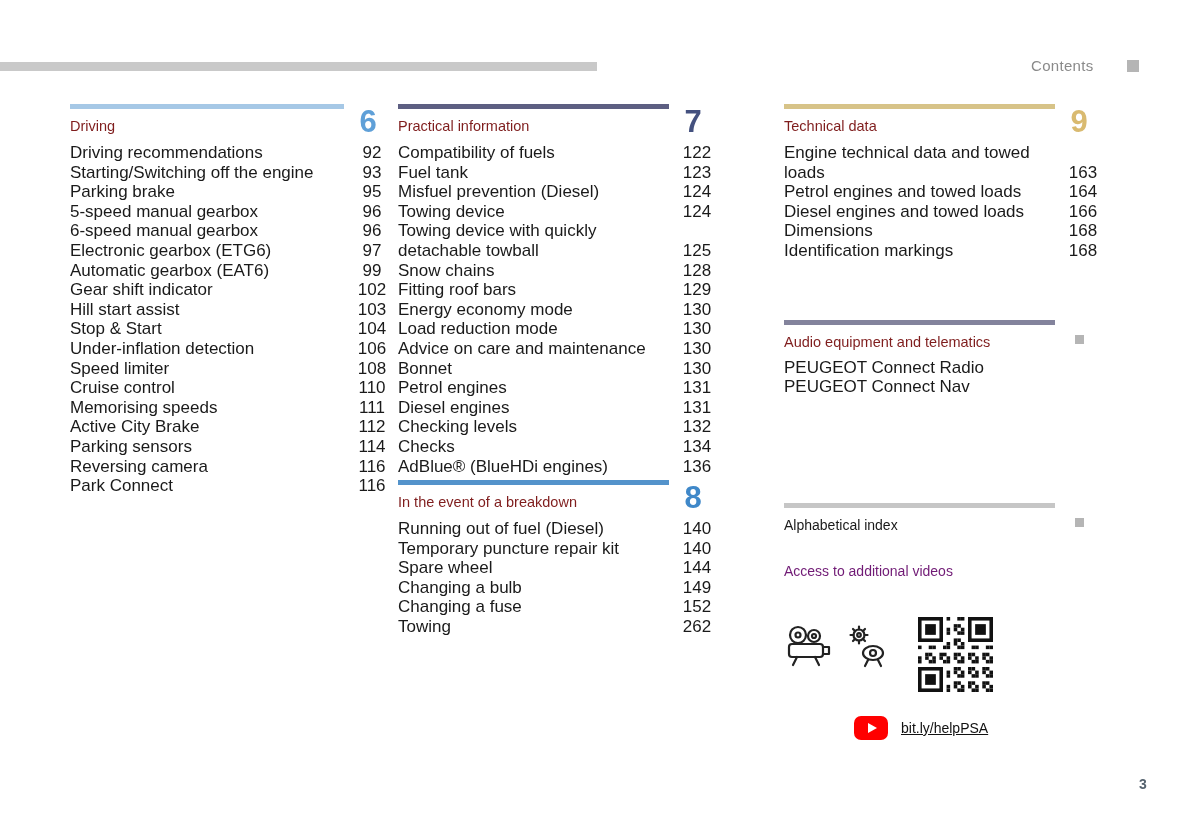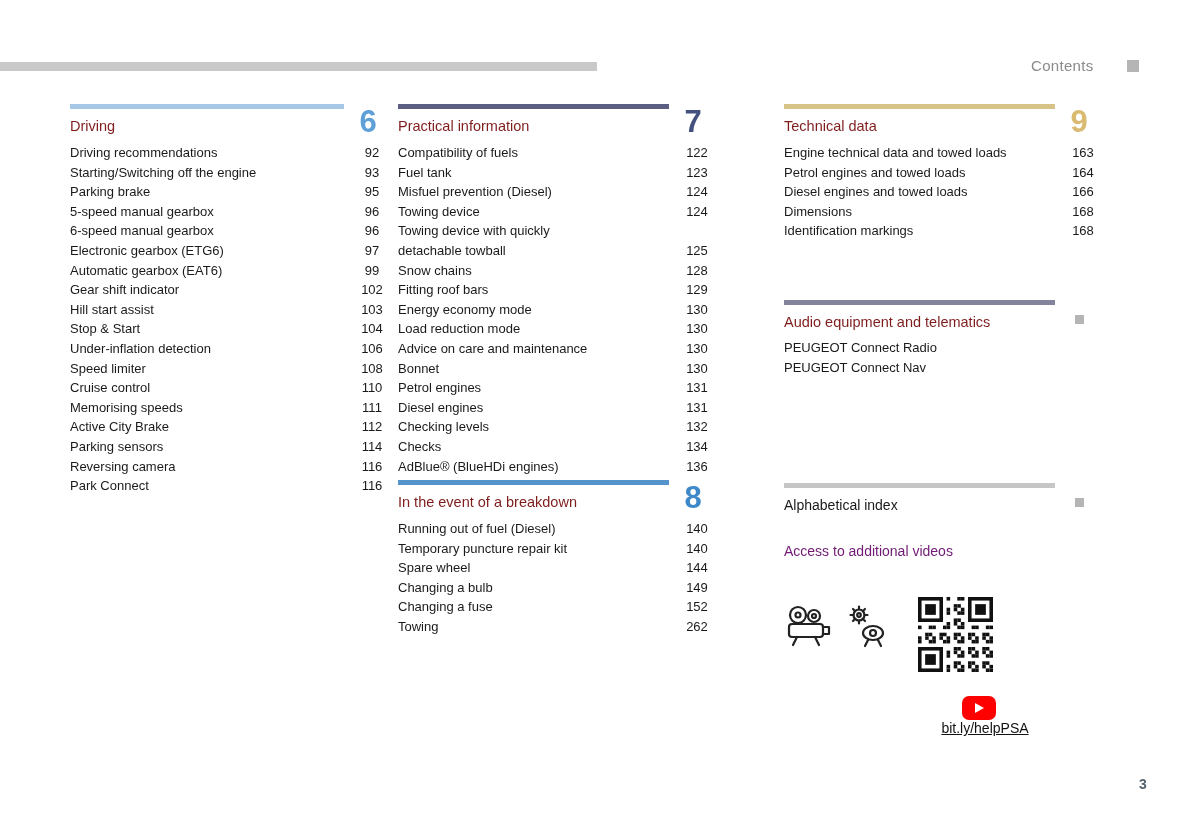--- a/index.html
+++ b/index.html
@@ -22,36 +22,36 @@
   .sec-header { display:flex; align-items:stretch; }
   .sec-main { flex:1; min-width:0; }
   .bar { height:5px; background:#bbb; }
   .sec-title { margin-top:7px; font-size:14.5px; color:#7f1d1d; text-align:left; line-height:20px; }
   .sec-side { width:48px; display:flex; justify-content:center; }
   .sec-number { font-size:31px; font-weight:bold; line-height:1; margin-top:2px; }
   .sec-square { width:9px; height:9px; background:#b5b5b5; margin-top:15px; }
   .sec-index .sec-title { text-align:left; color:#1a1a1a; font-size:14px; }
 
   .toc-list { list-style:none; margin:6px 0 0 0; padding:0; }
-  .toc-item { display:flex; align-items:flex-end; font-size:13px; line-height:19.6px; }
+  .toc-item { display:flex; align-items:flex-end; font-size:17px; line-height:19.6px; }
   .item-label { flex:1; padding-right:8px; white-space:pre-line; }
   .item-page { width:40px; text-align:center; }
 
   .gap-sm    { margin-top:4px; }
   .gap-audio { margin-top:59px; }
   .gap-index { margin-top:106px; }
 
   .videos { margin-top:24px; }
   .videos-heading { font-size:14px; font-weight:normal; color:#701a75; line-height:24px; }
   .icons-row { display:flex; align-items:flex-start; margin-top:34px; }
   .doodle { width:48px; height:48px; margin-top:6px; }
   #icon2 { margin-left:14px; }
   .qr { margin-left:24px; }
 
-  .yt-row { display:flex; align-items:center; margin-top:20px; margin-left:70px;flex-direction:column; }
+  .yt-row { display:flex; align-items:center; margin-top:20px; margin-left:70px; }
   .yt { width:34px; height:24px; border-radius:7px; background:#f00;
         display:flex; align-items:center; justify-content:center; cursor:pointer; }
   .yt-tri { width:0; height:0; border-left:9px solid #fff;
             border-top:5.5px solid transparent; border-bottom:5.5px solid transparent; margin-left:2px; }
   .video-link { margin-left:13px; font-size:14px; color:#111; text-decoration:underline; cursor:pointer; }
 
   .page-num { position:absolute; top:776px; left:1139px; font-size:14px; font-weight:bold; color:#55626e; }
 </style>
 </head>
 <body>

